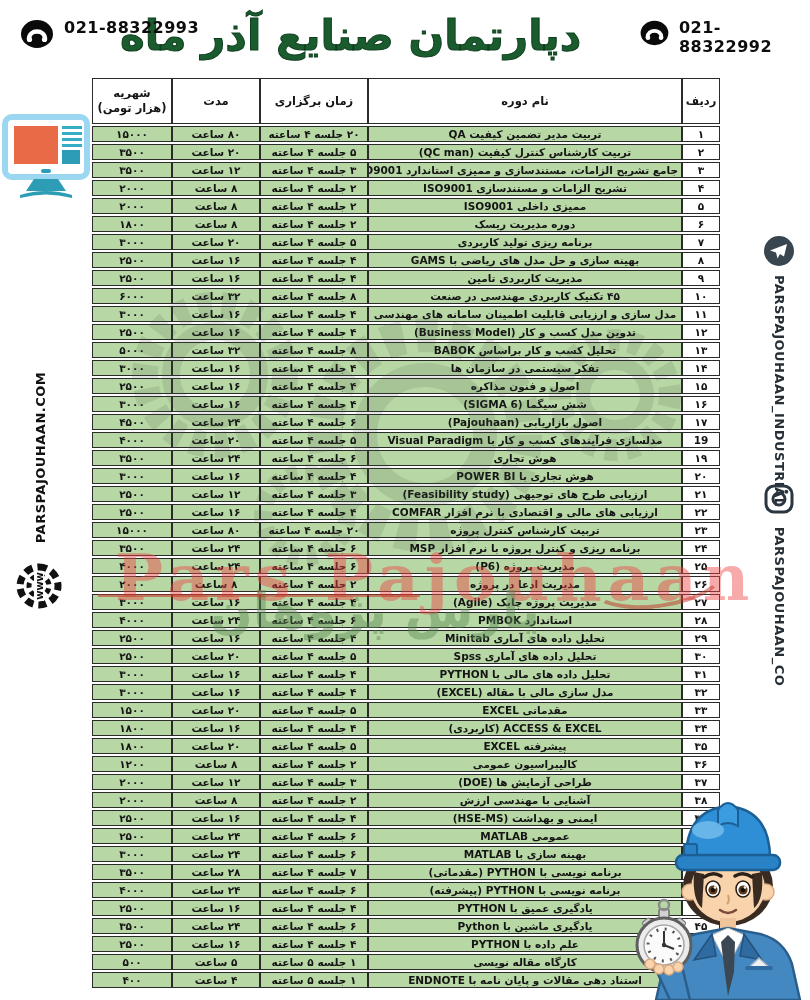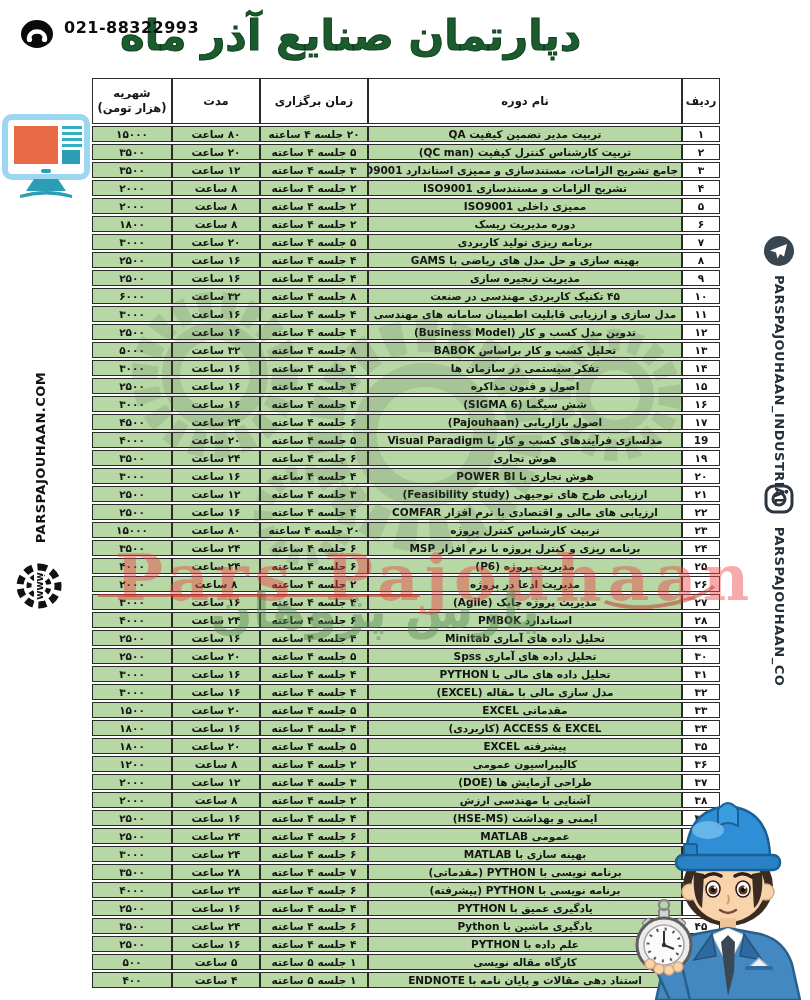--- a/index.html
+++ b/index.html
@@ -62,20 +62,29 @@
   <div class="phone left">
     <svg width="38" height="32" viewBox="0 0 38 32">
       <ellipse cx="19" cy="16" rx="17" ry="15" fill="#0a0a0a" stroke="#ffffff" stroke-width="2"></ellipse>
       <path d="M11 21 C 11 11, 27 11, 27 21" fill="none" stroke="#ffffff" stroke-width="4.5" stroke-linecap="round"></path>
       <circle cx="11.5" cy="21.5" r="2.6" fill="#ffffff"></circle>
       <circle cx="26.5" cy="21.5" r="2.6" fill="#ffffff"></circle>
     </svg>
     <span class="num">021-88322993</span>
   </div>
 
+  <div class="phone right">
+    <svg width="34" height="30" viewBox="0 0 38 32">
+      <ellipse cx="19" cy="16" rx="17" ry="15" fill="#0a0a0a" stroke="#ffffff" stroke-width="2"></ellipse>
+      <path d="M11 21 C 11 11, 27 11, 27 21" fill="none" stroke="#ffffff" stroke-width="4.5" stroke-linecap="round"></path>
+      <circle cx="11.5" cy="21.5" r="2.6" fill="#ffffff"></circle>
+      <circle cx="26.5" cy="21.5" r="2.6" fill="#ffffff"></circle>
+    </svg>
+    <span class="num">021-88322992</span>
+  </div>
 
   <div class="table-wrap">
     <table>
       <colgroup>
         <col class="c-row">
           <col class="c-course">
           <col class="c-sched">
           <col class="c-dur">
           <col class="c-fee">
       </colgroup>
@@ -143,21 +152,21 @@
           </tr>
           <tr>
             <td class="col-row">۸</td>
             <td class="col-course">بهینه سازی و حل مدل های ریاضی با GAMS</td>
             <td class="col-schedule">۴ جلسه ۴ ساعته</td>
             <td class="col-duration">۱۶ ساعت</td>
             <td class="col-tuition">۲۵۰۰</td>
           </tr>
           <tr>
             <td class="col-row">۹</td>
-            <td class="col-course">مدیریت زنجیره سازی</td>
+            <td class="col-course">مدیریت کاربردی تامین</td>
             <td class="col-schedule">۴ جلسه ۴ ساعته</td>
             <td class="col-duration">۱۶ ساعت</td>
             <td class="col-tuition">۲۵۰۰</td>
           </tr>
           <tr>
             <td class="col-row">۱۰</td>
             <td class="col-course">۴۵ تکنیک کاربردی مهندسی در صنعت</td>
             <td class="col-schedule">۸ جلسه ۴ ساعته</td>
             <td class="col-duration">۳۲ ساعت</td>
             <td class="col-tuition">۶۰۰۰</td>

